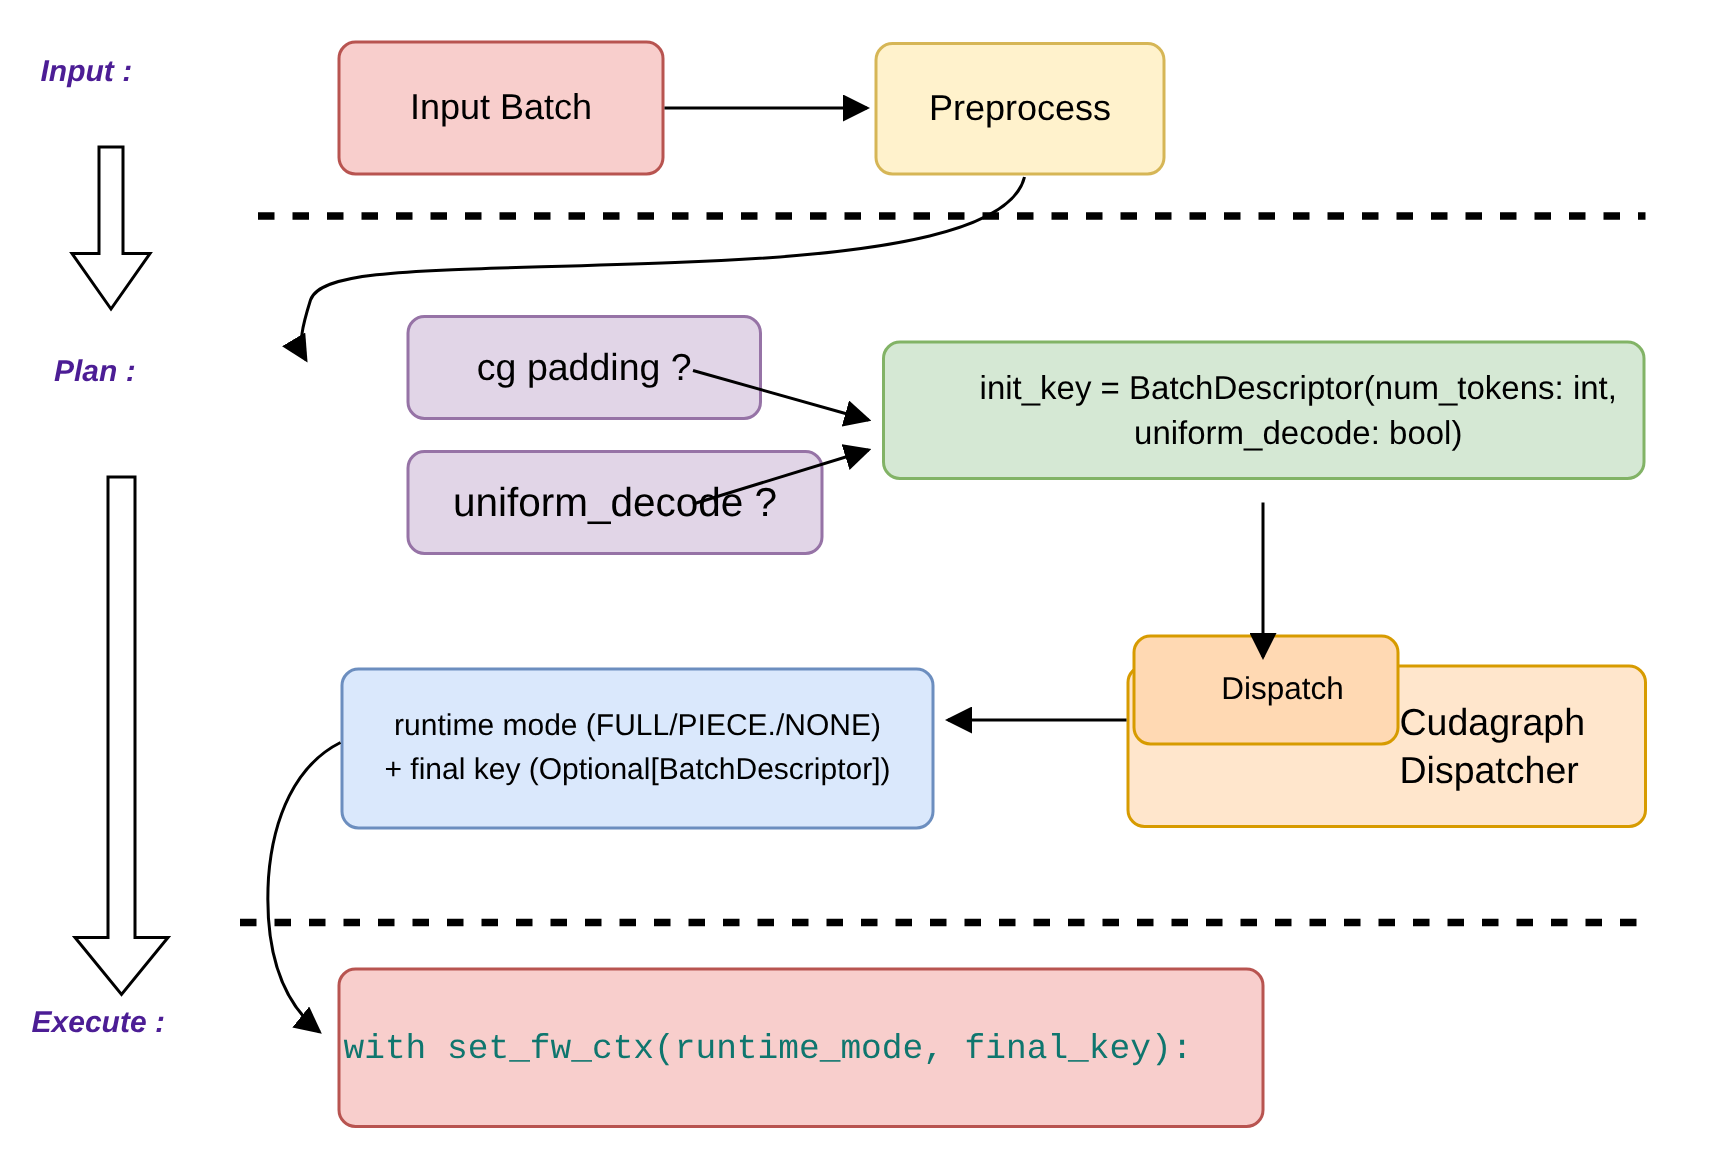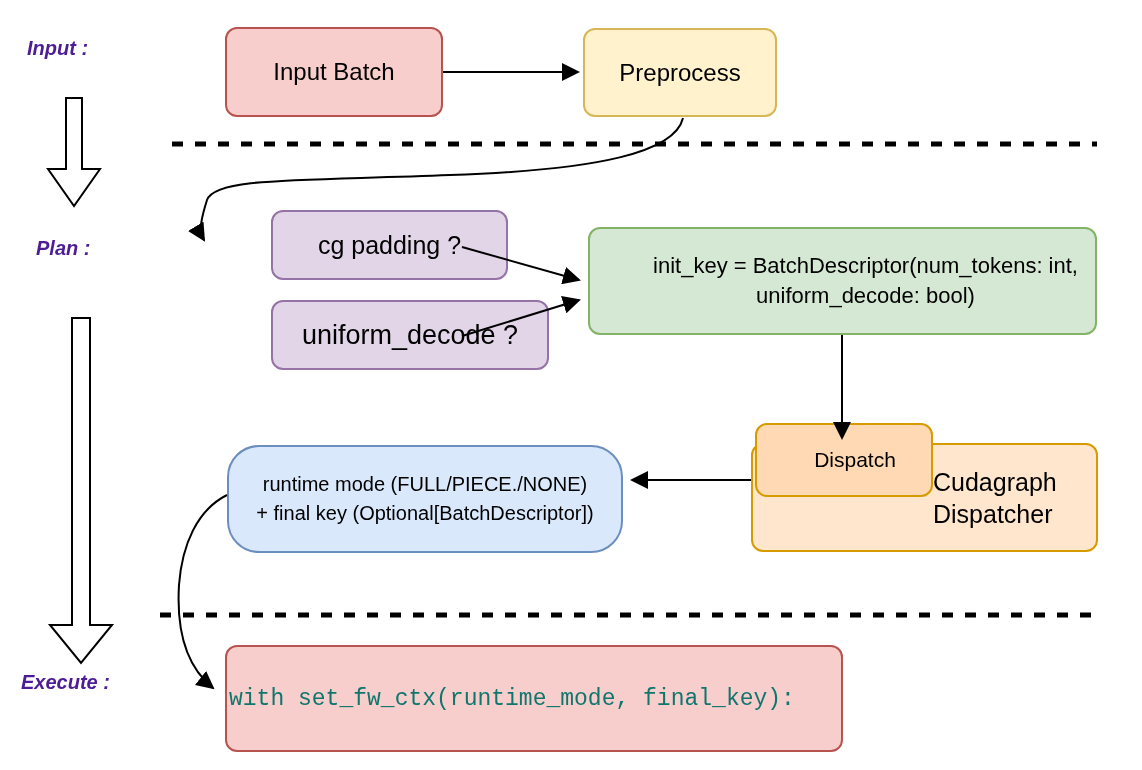--- a/index.html
+++ b/index.html
@@ -16,27 +16,27 @@
     display:flex;flex-direction:column;align-items:center;justify-content:center;
     text-align:center;z-index:2;
   }
   .box span{display:block;}
   .red    {background:#f8cecc;border-color:#b85450;}
   .yellow {background:#fff2cc;border-color:#d6b656;}
   .purple {background:#e1d5e7;border-color:#9673a6;margin-left:46px;}
   .green  {background:#d5e8d4;border-color:#82b366;}
   .orange {background:#ffe6cc;border-color:#d79b00;}
   .orangeD{background:#ffd9b3;border-color:#d79b00;}
-  .blue   {background:#dae8fc;border-color:#6c8ebf;border-radius:32px;}
+  .blue   {background:#dae8fc;border-color:#6c8ebf;}
 
   #box-input-batch   {left:225px;top:27px; width:218px;height:90px; font-size:24px;}
   #box-preprocess    {left:583px;top:28px; width:194px;height:89px; font-size:24px;}
   #box-cg-padding    {left:225px;top:210px;width:237px;height:70px; font-size:25px;}
   #box-uniform-decode{left:225px;top:300px;width:278px;height:70px; font-size:27px;}
-  #box-init-key      {left:588px;top:227px;width:509px;height:108px;font-size:22px;line-height:30px;padding-left:46px;}
+  #box-init-key      {left:588px;top:227px;width:509px;height:93px;font-size:22px;line-height:30px;padding-left:46px;}
   #box-dispatcher    {left:751px;top:443px;width:347px;height:109px;}
   #box-dispatch      {left:755px;top:423px;width:178px;height:74px; font-size:21px;z-index:3;padding-left:22px;}
   #dispatcher-label  {position:absolute;left:933px;top:443px;width:165px;height:109px;
                       display:flex;flex-direction:column;align-items:flex-start;justify-content:center;
                       font-size:25px;line-height:32px;text-align:center;z-index:3;}
   #box-runtime       {left:227px;top:445px;width:396px;height:108px;font-size:20px;line-height:29px;}
   #box-code          {left:225px;top:645px;width:618px;height:107px;
                       font-family:"Liberation Mono",monospace;font-size:23px;line-height:28px;
                       align-items:flex-start;justify-content:center;text-align:left;
                       padding-left:2px;color:#0f766e;}

